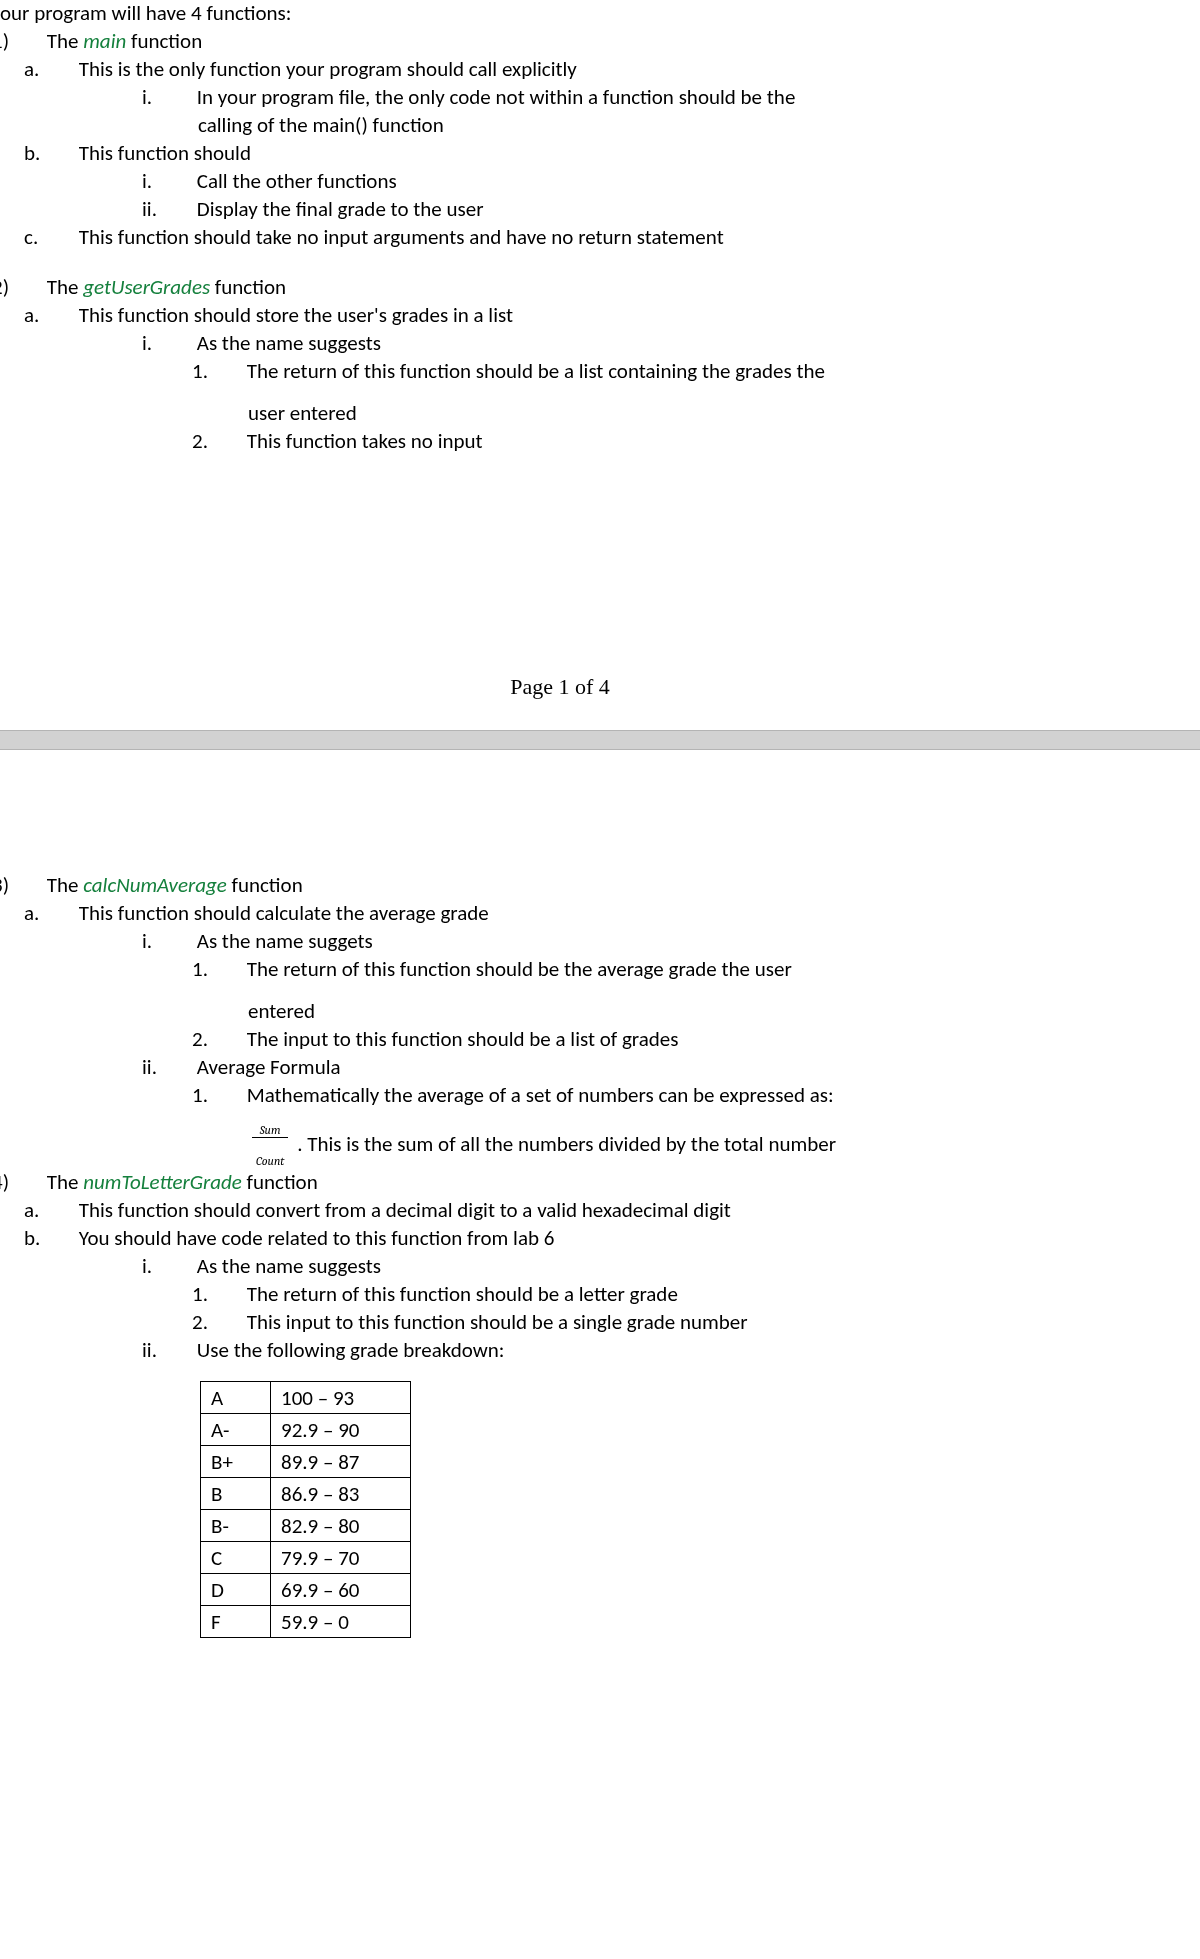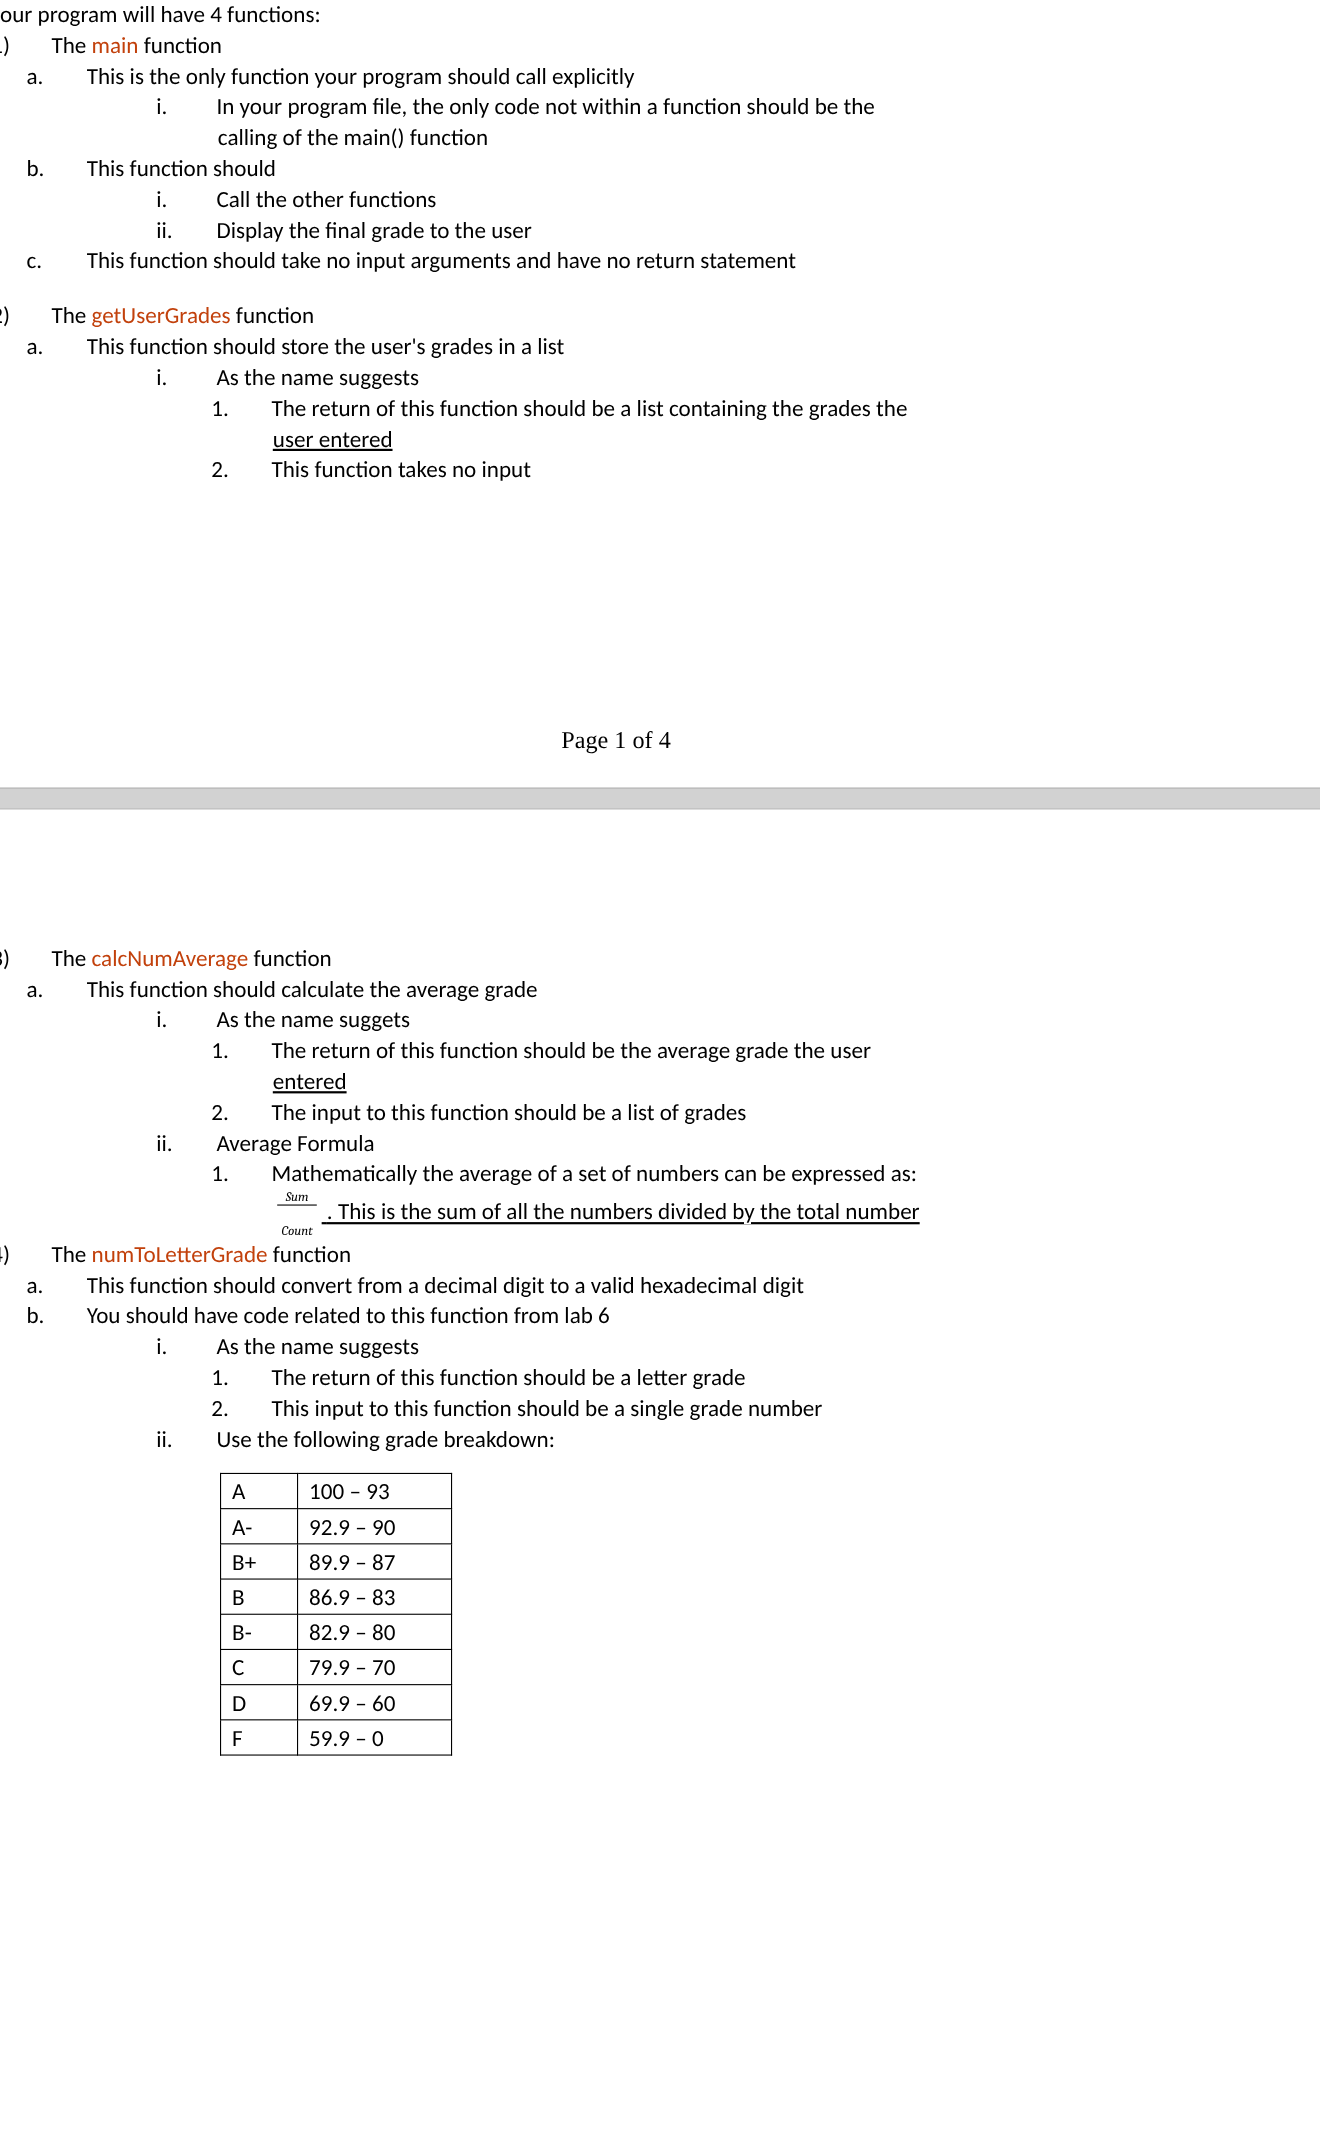--- a/index.html
+++ b/index.html
@@ -20,23 +20,23 @@
     font-size: 22px;
     padding: 40px 80px 30px 0;
   }
   .content { padding: 0 20px 30px 0; }
   .content-p2 { padding: 120px 20px 30px 0; }
 
   .lvl1 { padding-left: 48px; text-indent: -28px; margin-top: 2px; }
   .lvl2 { padding-left: 80px; text-indent: -28px; margin-top: 2px; }
   .lvl3 { padding-left: 198px; text-indent: -28px; margin-top: 2px; }
   .lvl4 { padding-left: 248px; text-indent: -28px; margin-top: 2px; }
-  .lvl4b { padding-left: 248px; margin-top: 2px; text-decoration: underline; }
-
-  .blue { color: #c2410c; }
+  .lvl4b { padding-left: 248px; margin-top: 16px; }
+
+  .blue { color: #15803d; font-style: italic; }
 
   .marker { display:inline-block; min-width: 22px; }
 
   .grade-table {
     border-collapse: collapse;
     margin-left: 200px;
     margin-top: 18px;
     font-size: 21px;
   }
   .grade-table td {

